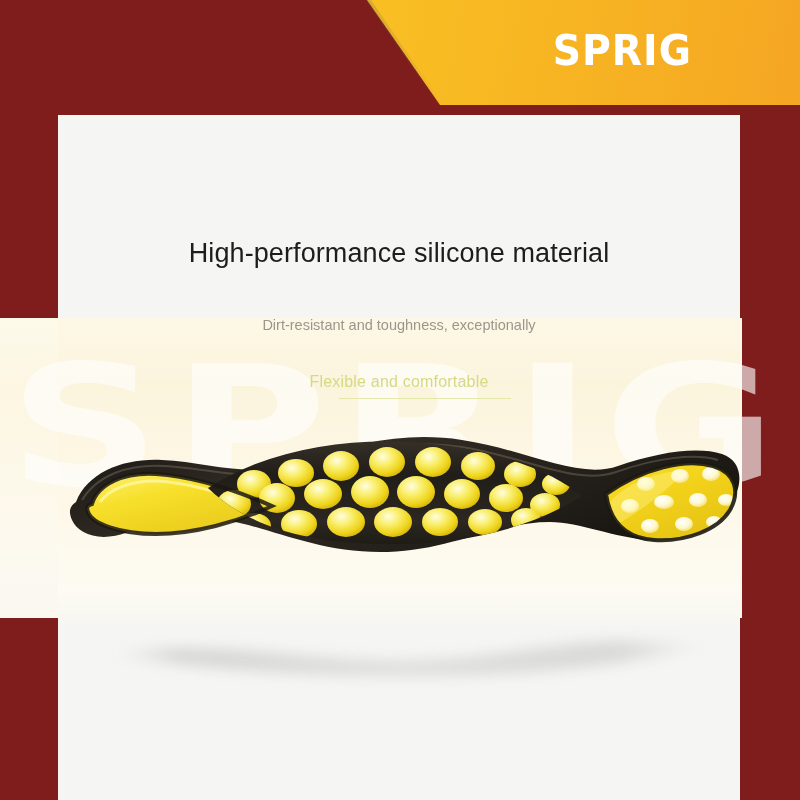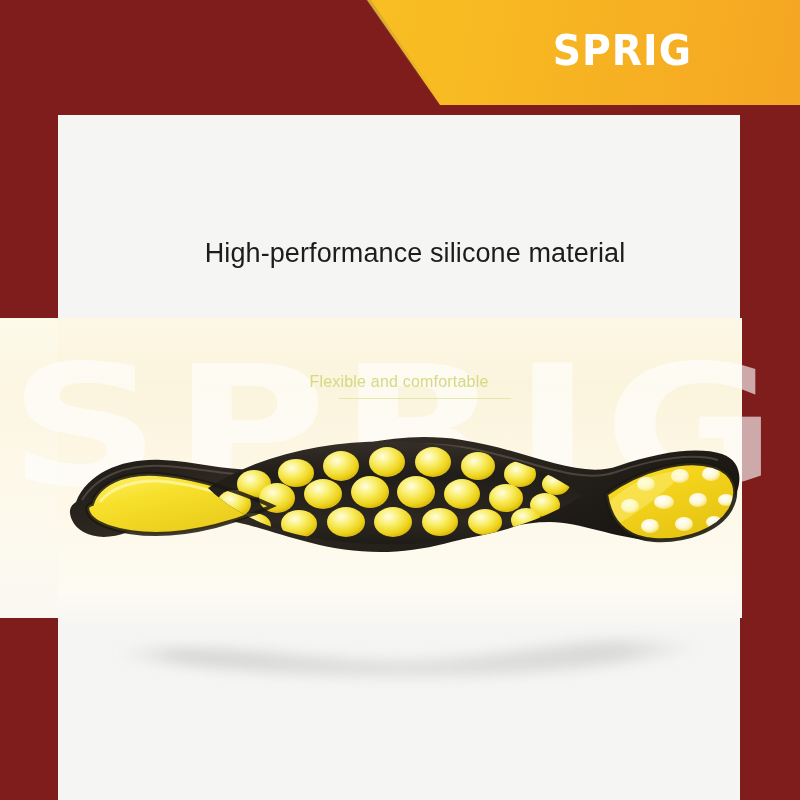--- a/index.html
+++ b/index.html
@@ -108,21 +108,21 @@
   .text-wrap {
     position: absolute;
     left: 0;
     top: 0;
     width: 682px;
     text-align: center;
     z-index: 5;
   }
   .headline {
     position: absolute;
-    left: 16px;
+    left: 0;
     top: 121px;          
     width: 682px;
     font-size: 27px;
     line-height: 34px;
     color: #1d1d1d;
     letter-spacing: 0.1px;
   }
   .subhead {
     position: absolute;
     left: 0;
@@ -190,20 +190,21 @@
 
     <div class="cream-band"></div>
 
     <div class="watermark">SPRIG</div>
 
     <div class="text-wrap">
       <div class="headline">
         <div>High-performance silicone material</div>
       </div>
       <div class="subhead">
+        <div>Dirt-resistant and toughness, exceptionally</div>
       </div>
       <div class="tagline">Flexible and comfortable</div>
       <div class="tagline-rule"></div>
     </div>
 
     <div class="floor-shadow">
       <svg width="620" height="70" viewBox="0 0 620 70" xmlns="http://www.w3.org/2000/svg">
         <defs>
           <linearGradient id="shGrad" x1="0" y1="0" x2="1" y2="0">
             <stop offset="0%" stop-color="#8f8f8f" stop-opacity="0"></stop>

